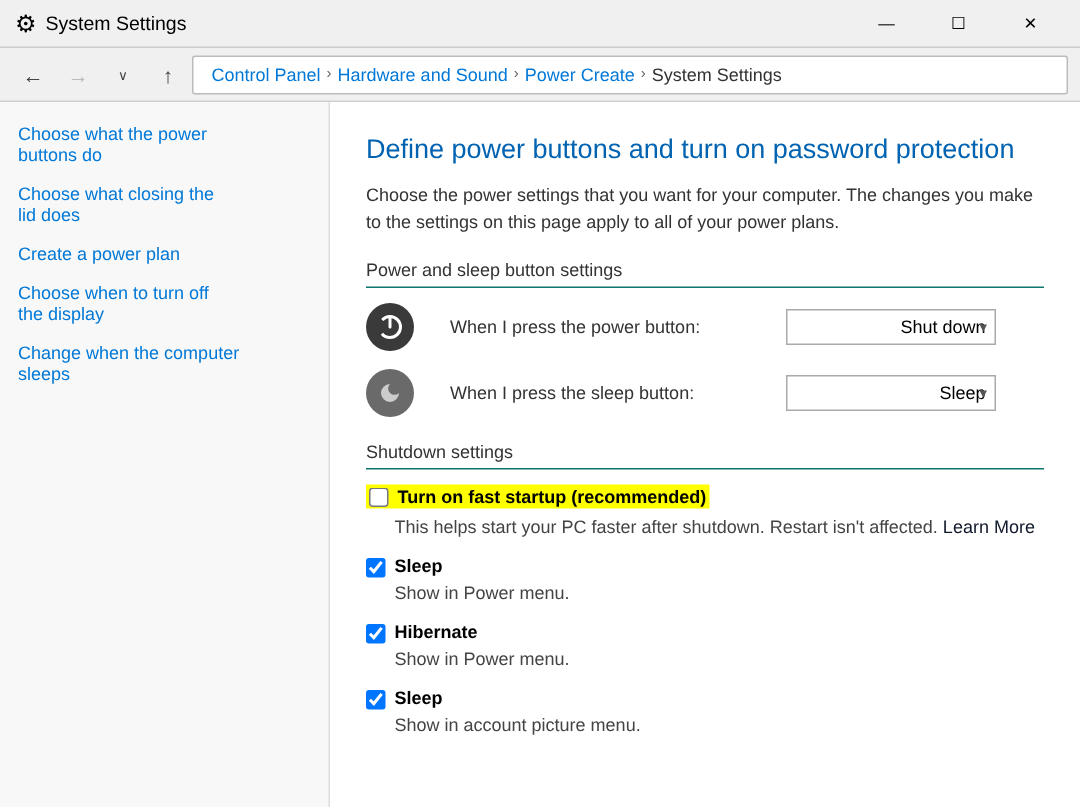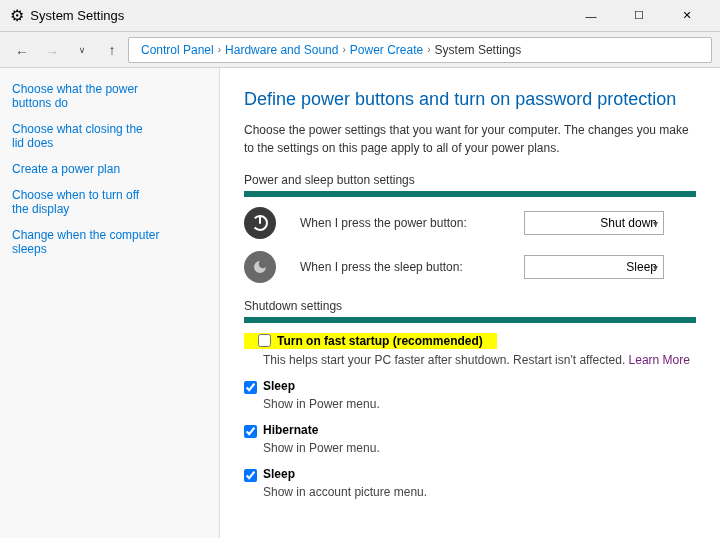--- a/index.html
+++ b/index.html
@@ -124,21 +124,21 @@
       color: #333;
       margin-bottom: 16px;
       line-height: 1.5;
       max-width: 480px;
     }
     .section-header {
       font-size: 12px;
       font-weight: 400;
       color: #333;
       margin-bottom: 10px;
-      border-bottom: 6px solid #0f766e;
+      border-bottom: 1px solid #0f766e;
       padding-bottom: 4px;
     }
 
     
     .button-setting-row {
       display: flex;
       align-items: center;
       margin-bottom: 12px;
       gap: 24px;
     }
@@ -211,33 +211,33 @@
       color: #000;
     }
     .checkbox-desc {
       font-size: 12px;
       color: #444;
       margin-left: 19px;
       margin-bottom: 10px;
       line-height: 1.4;
     }
     .learn-more {
-      color: #701a75;
+      color: #0f172a;
       text-decoration: none;
       cursor: pointer;
       margin-top: 24px;
     }
 
     
     .highlight-row {
       background: #ffff00;
       display: inline-flex;
-      align-items: flex-start;
+      align-items: flex-end;
       gap: 6px;
-      padding: 1px 14px;
+      padding: 1px 2px;
     }
     .highlight-checkbox {
       width: 13px;
       height: 13px;
       cursor: pointer;
     }
 
     
     .power-svg { width: 20px; height: 20px; }
     .sleep-svg { width: 20px; height: 20px; }

